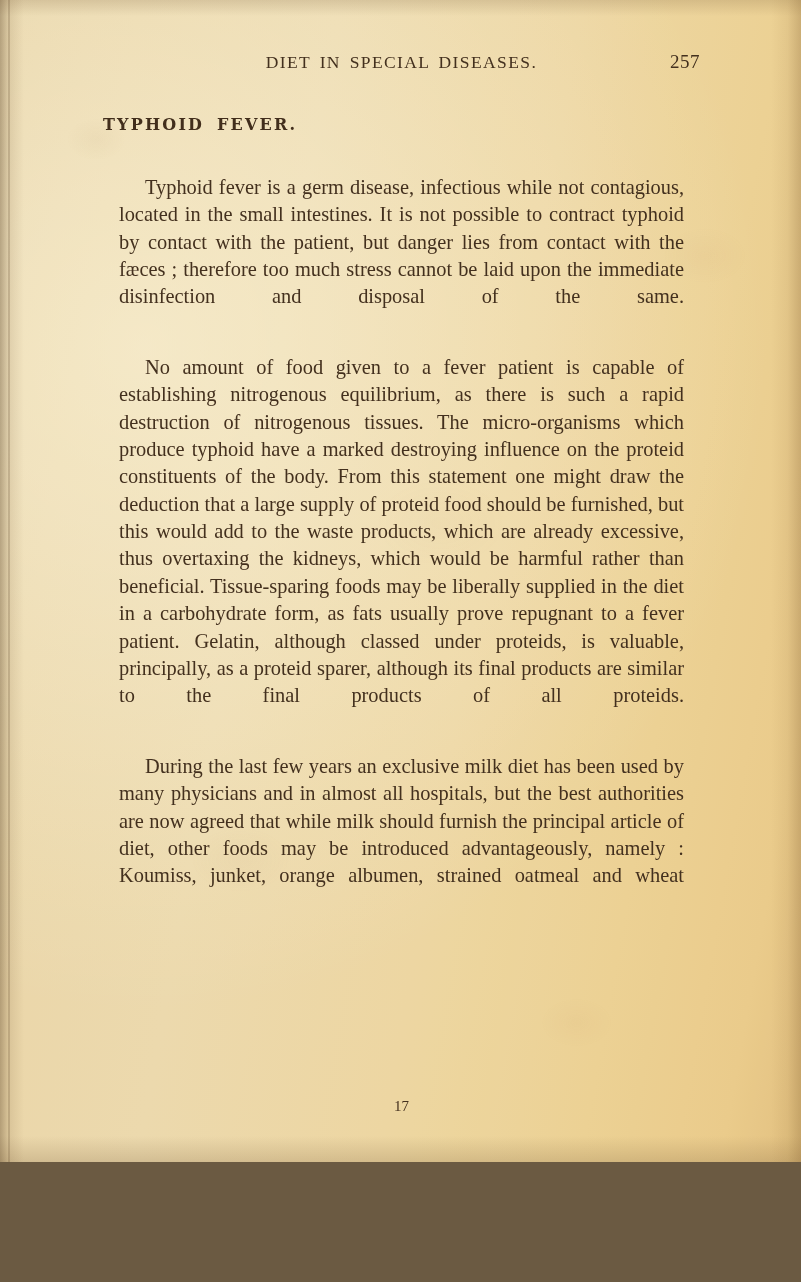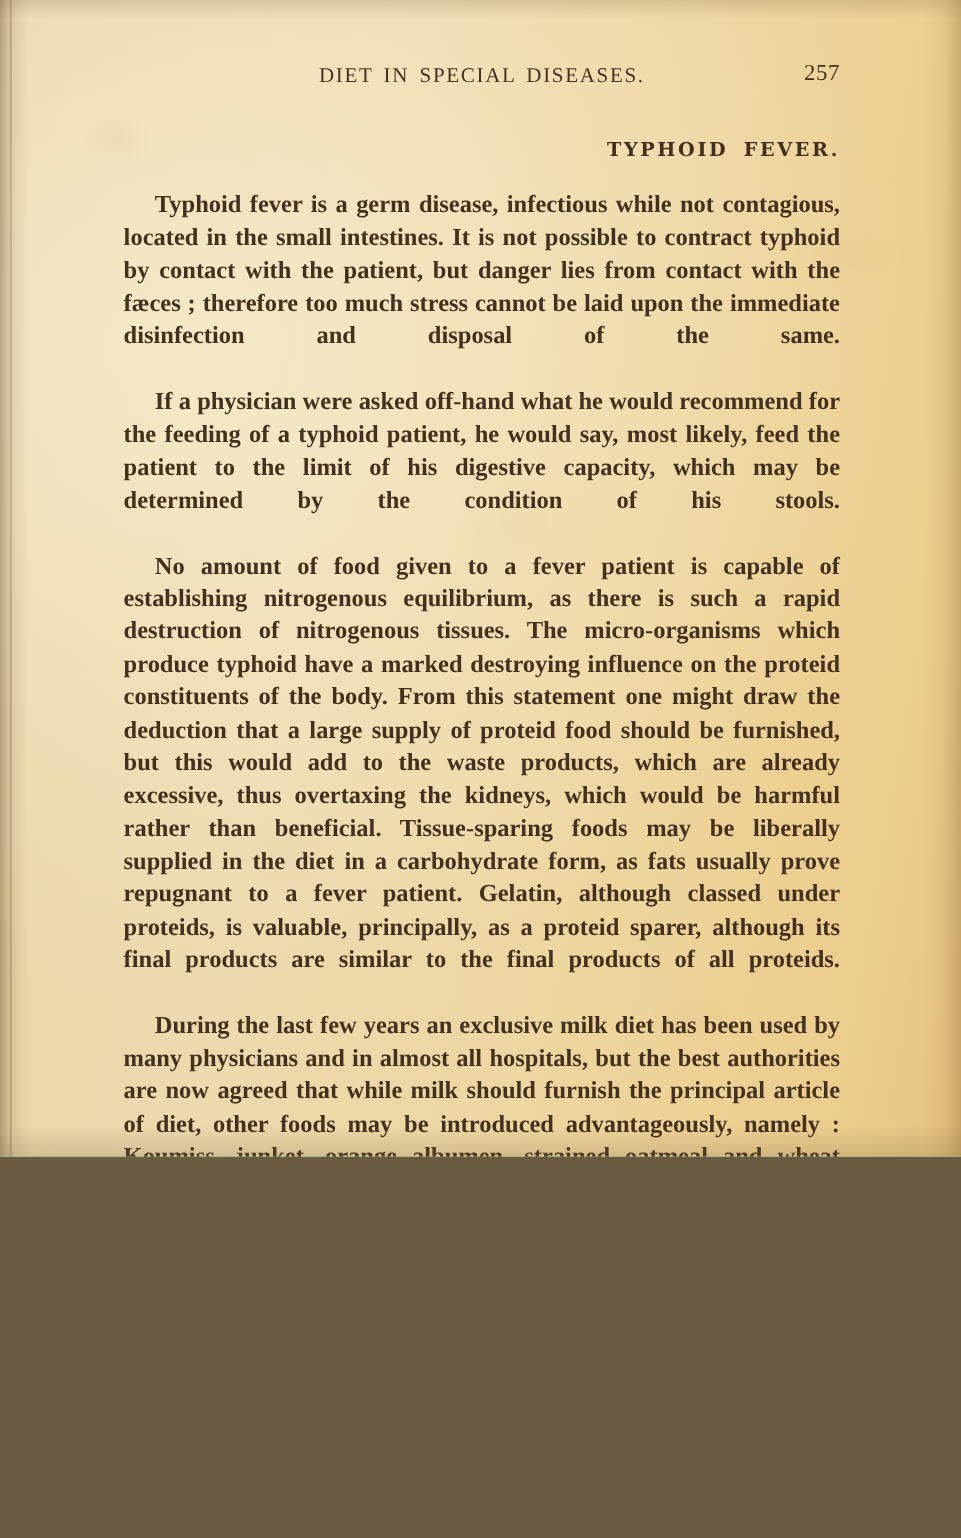--- a/index.html
+++ b/index.html
@@ -5,23 +5,23 @@
   html, body {
     margin: 0;
     padding: 0;
     background: #6b5a42;
   }
 
   
   .scan {
     position: relative;
     width: 801px;
-    height: 964px;
+    height: 1162px;
     overflow: hidden;
-    background: #86efac;
+    background: #eab308;
     font-family: "Liberation Serif", "DejaVu Serif", serif;
   }
 
   
   .paper-tone {
     position: absolute;
     inset: 0;
     background:
       radial-gradient(150% 110% at 18% 30%, rgba(255,250,230,0.55) 0%, rgba(255,250,230,0.0) 52%),
       linear-gradient(100deg,
@@ -109,44 +109,43 @@
     letter-spacing: 0.5px;
     color: #3c2a1a;
     text-align: right;
   }
 
   .section-title {
     position: absolute;
     top: 115px;
     left: 0;
     width: 597px;
-    text-align: right;
+    text-align: left;
     font-family: "DejaVu Serif", "Liberation Serif", serif;
     font-weight: bold;
     font-size: 16px;
     letter-spacing: 2.2px;
     word-spacing: 5px;
     color: #3a2818;
   }
 
   .body-text {
     position: absolute;
     top: 158px;
     left: 0;
     width: 597px;
     font-size: 20.4px;
     line-height: 27.35px;
     text-align: justify;
     text-justify: inter-word;
     color: #3c2a1a;
   }
   .body-text p {
-    margin: 0;
+    margin: 16px;
     text-indent: 26px;
-    font-weight: bold;
   }
   
   .body-text p::after {
     content: "";
     display: inline-block;
     width: 100%;
   }
 
   .signature-mark {
     position: absolute;
@@ -178,21 +177,20 @@
 
     <div class="running-head">
       <div class="running-title">DIET IN SPECIAL DISEASES.</div>
       <div class="folio">257</div>
     </div>
 
     <div class="section-title">TYPHOID FEVER.</div>
 
     <div class="body-text">
       <p>Typhoid fever is a germ disease, infectious while not contagious, located in the small intestines. It is not possible to contract typhoid by contact with the patient, but danger lies from contact with the fæces ; therefore too much stress cannot be laid upon the immediate disinfection and disposal of the same.</p>
-      <p>If a physician were asked off-hand what he would recommend for the feeding of a typhoid patient, he would say, most likely, feed the patient to the limit of his digestive capacity, which may be determined by the condition of his stools.</p>
       <p>No amount of food given to a fever patient is capable of establishing nitrogenous equilibrium, as there is such a rapid destruction of nitrogenous tissues. The micro-organisms which produce typhoid have a marked destroying influence on the proteid constituents of the body. From this statement one might draw the deduction that a large supply of proteid food should be furnished, but this would add to the waste products, which are already excessive, thus overtaxing the kidneys, which would be harmful rather than beneficial. Tissue-sparing foods may be liberally supplied in the diet in a carbohydrate form, as fats usually prove repugnant to a fever patient. Gelatin, although classed under proteids, is valuable, principally, as a proteid sparer, although its final products are similar to the final products of all proteids.</p>
       <p>During the last few years an exclusive milk diet has been used by many physicians and in almost all hospitals, but the best authorities are now agreed that while milk should furnish the principal article of diet, other foods may be introduced advantageously, namely : Koumiss, junket, orange albumen, strained oatmeal and wheat</p>
     </div>
 
     <div class="signature-mark">17</div>
   </div>
 
   <div class="softener"></div>
   <div class="edge-top"></div>
   <div class="edge-bottom"></div>

